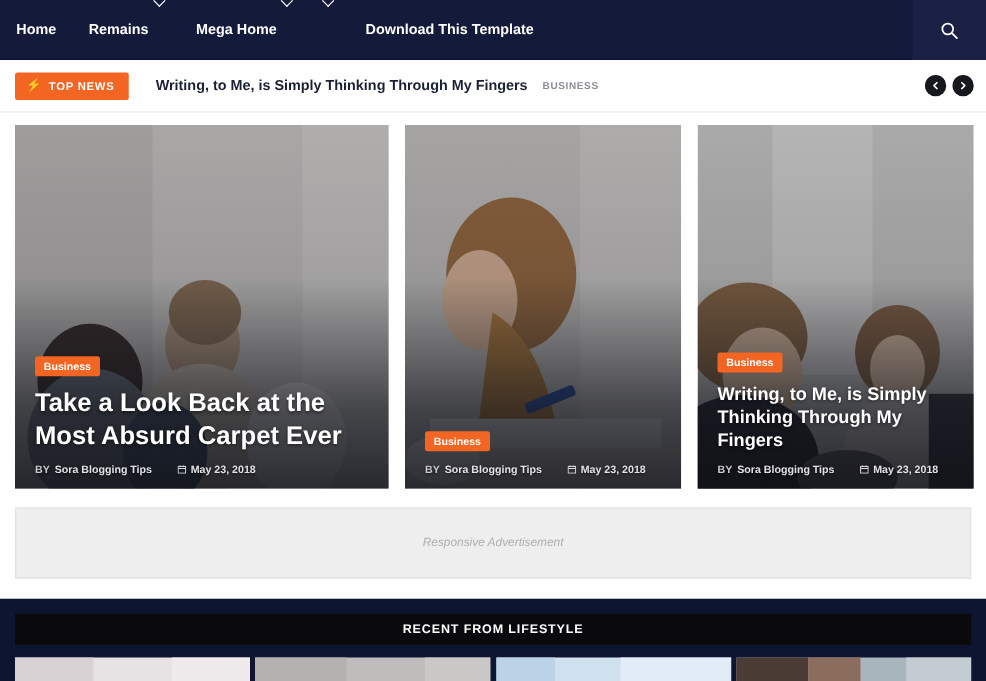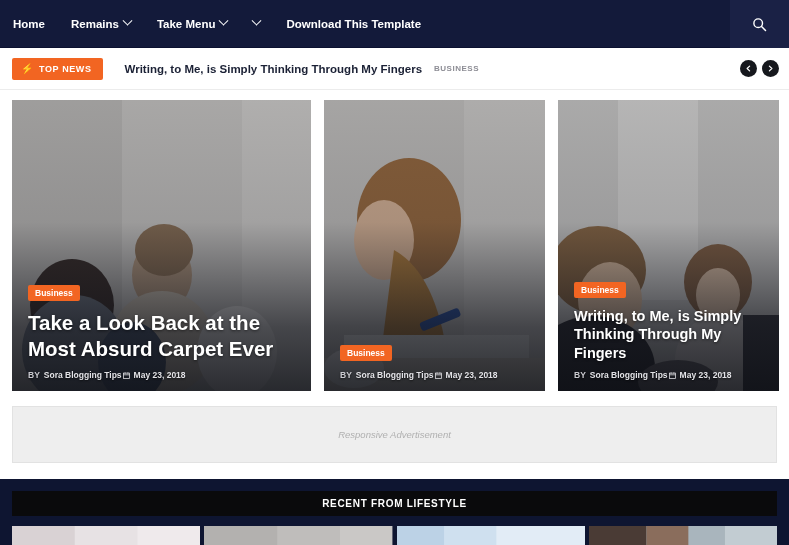--- a/index.html
+++ b/index.html
@@ -30,21 +30,21 @@
     margin-top:-3px;
   }
   .nav {
     display:flex;
     align-items:center;
     gap:0px;
     flex:1;
   }
   .nav-item {
     display:flex;
-    align-items:center;
+    align-items:flex-start;
     gap:5px;
     color:#ffffff;
     font-size:11.5px;
     font-weight:bold;
     padding:0 13px;
     height:48px;
     line-height:48px;
     white-space:nowrap;
     cursor:pointer;
   }
@@ -159,21 +159,21 @@
     font-weight:bold;
     line-height:1.26;
     text-shadow:0 1px 3px rgba(0,0,0,.55);
     margin-bottom:8px;
   }
   .card.big .card-title { font-size:20.5px; }
   .card.sm  .card-title { font-size:14.5px; }
   .card-meta {
     display:flex;
     align-items:center;
-    gap:1px;
+    gap:20px;
     color:#e2e2e6;
     font-size:8.5px;
     font-weight:bold;
     text-shadow:0 1px 2px rgba(0,0,0,.6);
   }
   .meta-unit { display:flex; align-items:center; gap:4px; }
   .by-label { color:#c9c9cf; font-weight:bold; }
   .cal-icon { width:7px; height:7px; display:block; }
 
   
@@ -230,21 +230,21 @@
 
   <div class="nav">
     <div class="nav-item">
       <span>Home</span>
     </div>
     <div class="nav-item">
       <span>Remains</span>
       <i class="chev"></i>
     </div>
     <div class="nav-item">
-      <span>Take Menu</span>
+      <span>Mega Home</span>
       <i class="chev"></i>
     </div>
     <div class="nav-item">
       <i class="chev"></i>
     </div>
     <div class="nav-item">
       <span>Download This Template</span>
     </div>
   </div>
 

